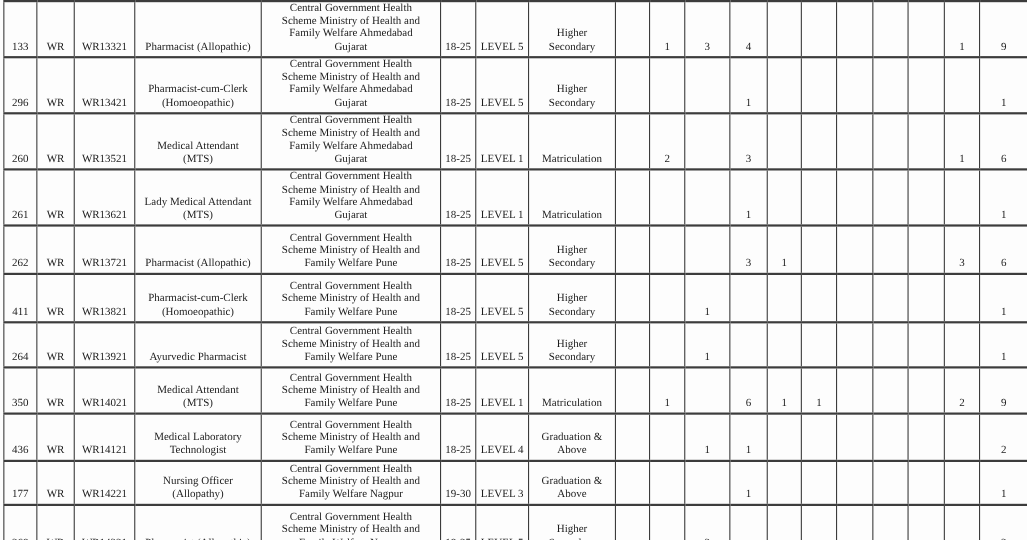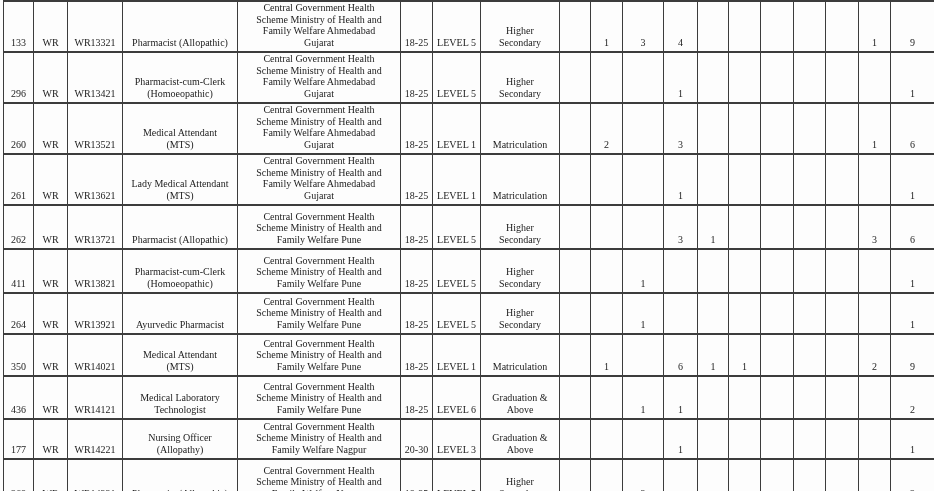--- a/index.html
+++ b/index.html
@@ -261,21 +261,21 @@
         <tr style="height: 43px;">
           <td>436</td>
           <td>WR</td>
           <td>WR14121</td>
           <td>Medical Laboratory
 Technologist</td>
           <td>Central Government Health
 Scheme Ministry of Health and
 Family Welfare Pune</td>
           <td>18-25</td>
-          <td>LEVEL 6</td>
+          <td>LEVEL 4</td>
           <td>Graduation &amp;
 Above</td>
           <td></td>
           <td></td>
           <td>1</td>
           <td>1</td>
           <td></td>
           <td></td>
           <td></td>
           <td></td>
@@ -285,21 +285,21 @@
         </tr>
         <tr style="height: 40px;">
           <td>177</td>
           <td>WR</td>
           <td>WR14221</td>
           <td>Nursing Officer
 (Allopathy)</td>
           <td>Central Government Health
 Scheme Ministry of Health and
 Family Welfare Nagpur</td>
-          <td>20-30</td>
+          <td>19-30</td>
           <td>LEVEL 3</td>
           <td>Graduation &amp;
 Above</td>
           <td></td>
           <td></td>
           <td></td>
           <td>1</td>
           <td></td>
           <td></td>
           <td></td>

